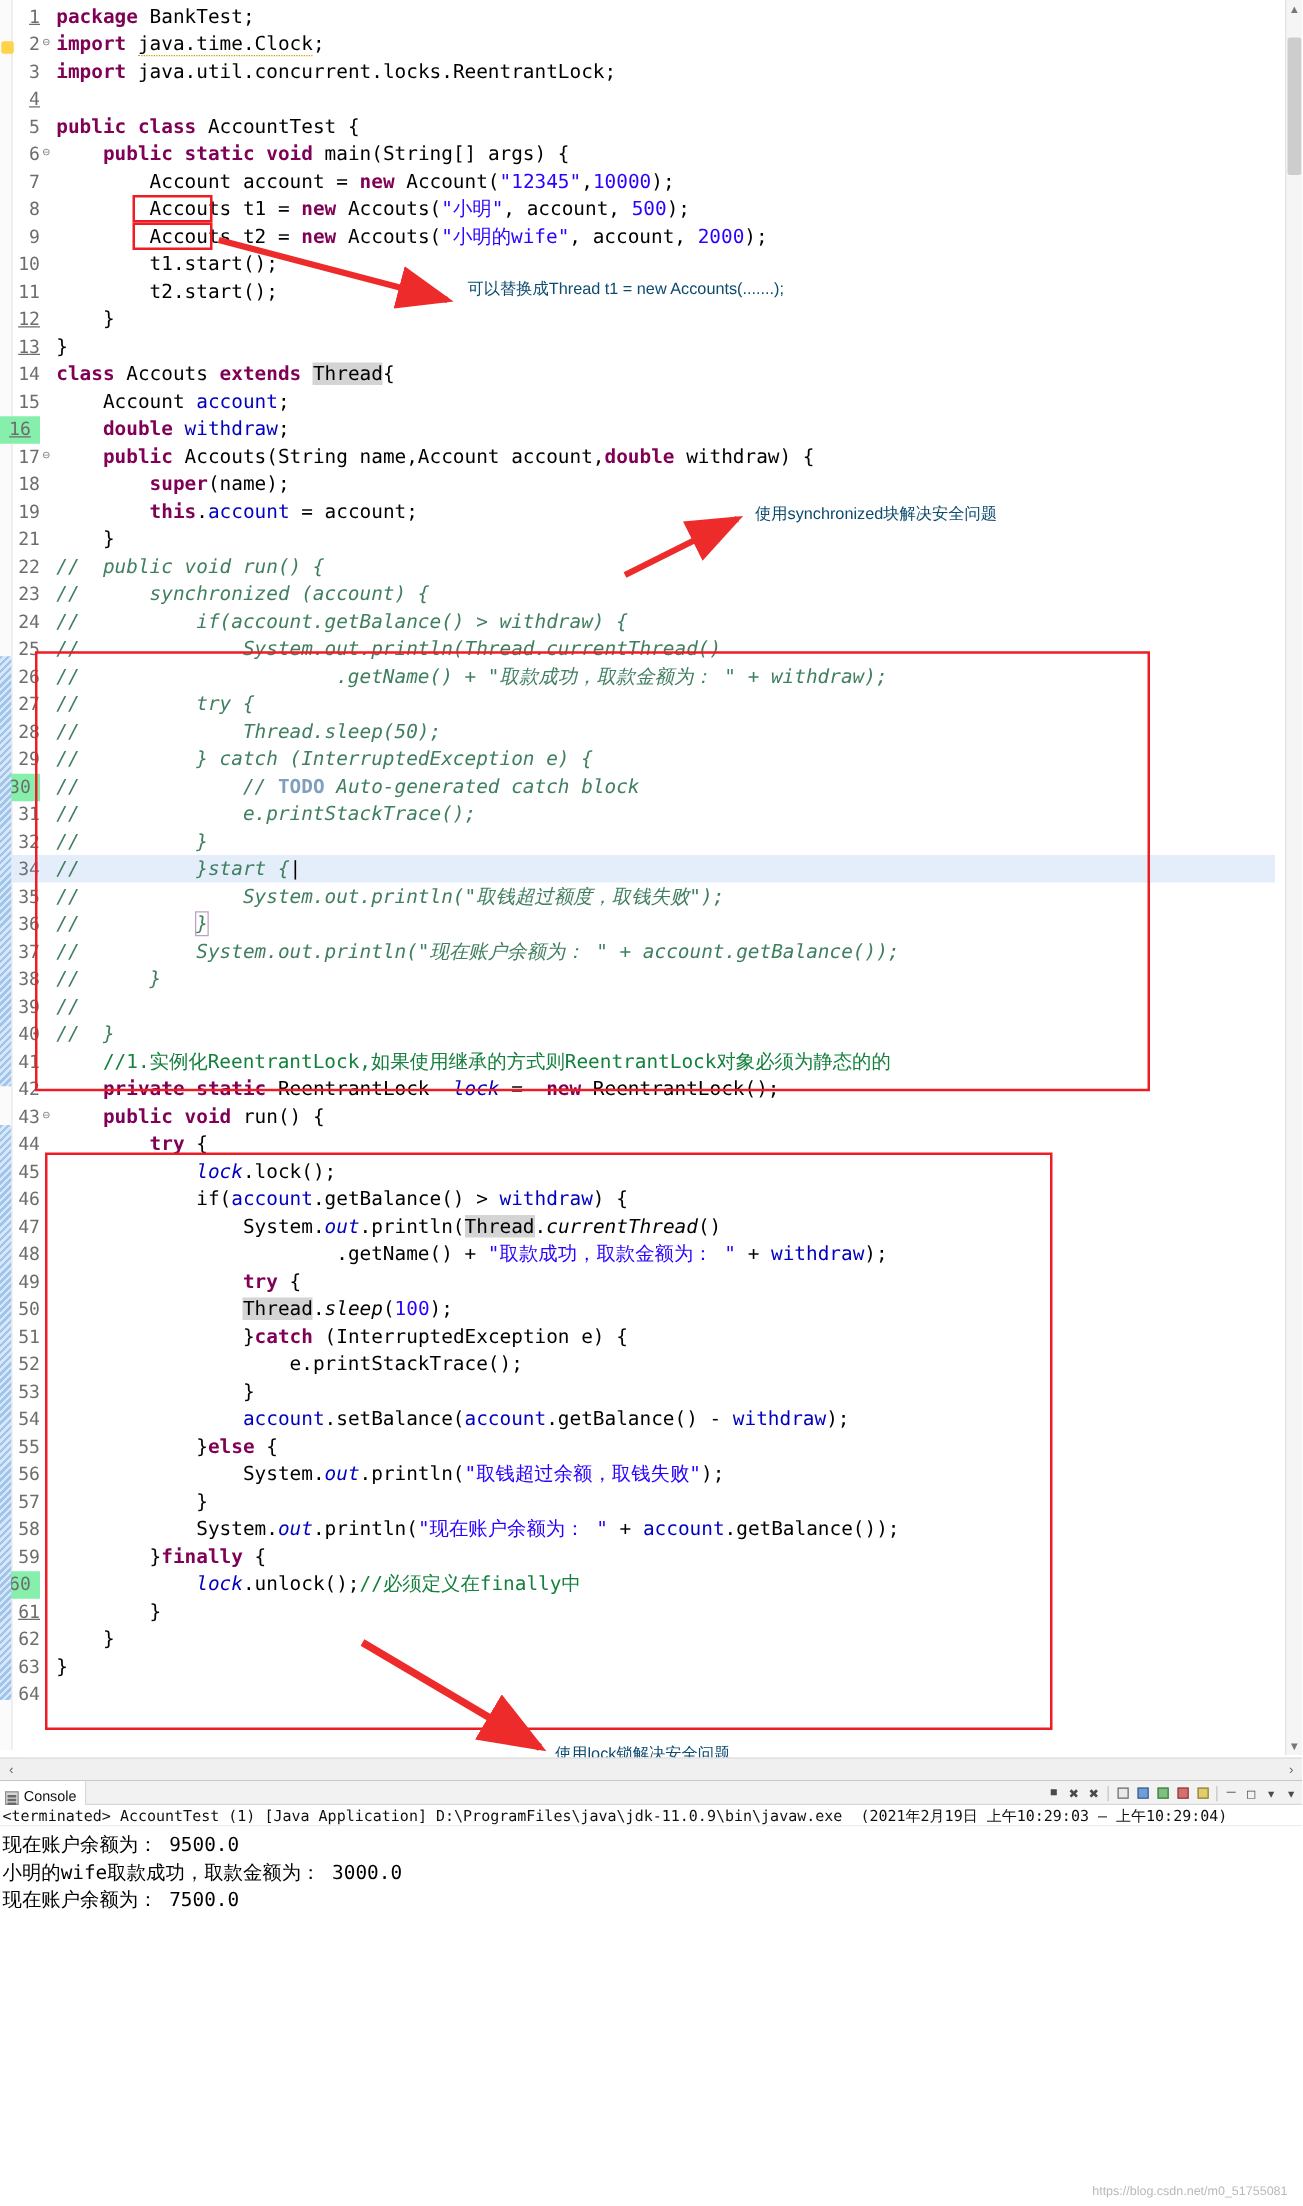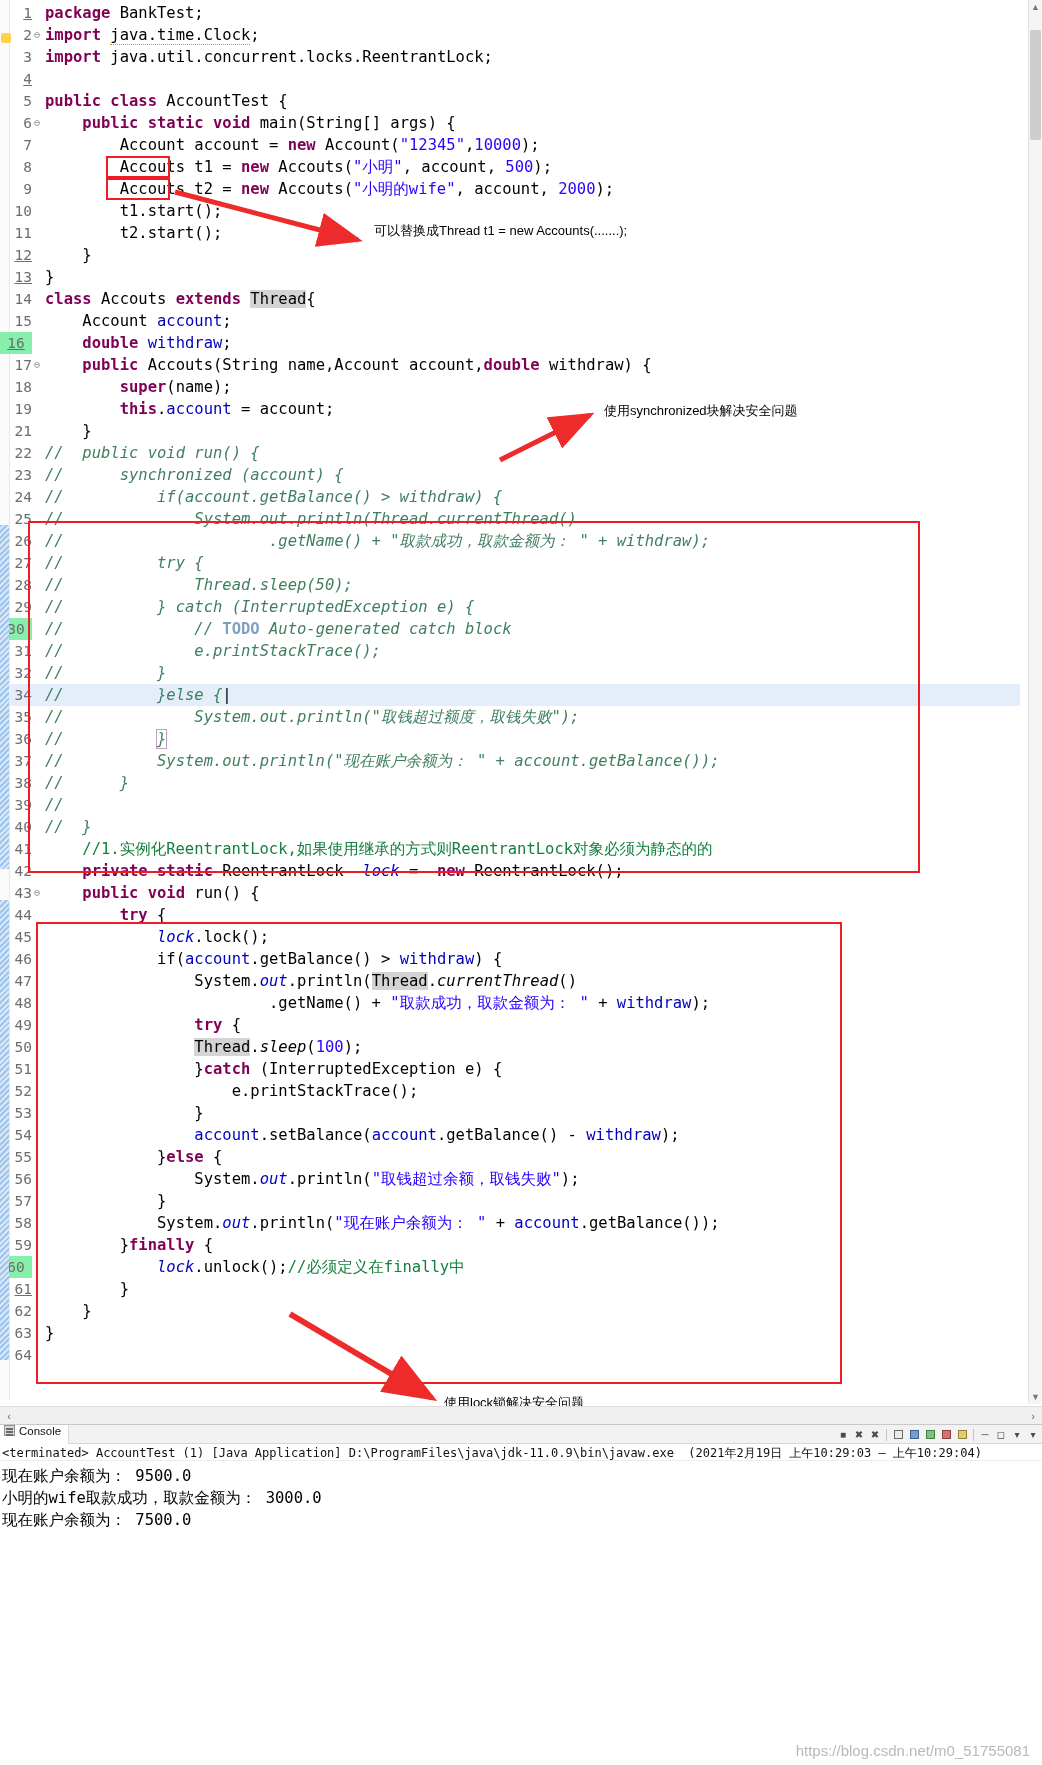--- a/index.html
+++ b/index.html
@@ -82,21 +82,21 @@
   .und  { border-bottom: 1px dotted #c8a000; }
 
   
   .redbox {
     position: absolute;
     border: 2px solid #ee1c25;
     pointer-events: none;
   }
   .annot {
     position: absolute;
-    color: #000000;
+    color: #0c4a6e;
     font-size: 13px;
     font-family: "Liberation Sans", sans-serif;
     white-space: nowrap;
   }
   svg.arrow { position: absolute; overflow: visible; pointer-events: none; }
 
   
   .hscroll {
     position: absolute; left: 0; bottom: 0;
     width: 1042px; height: 18px;
@@ -136,21 +136,21 @@
     border-top: 1px solid #c8c8c8;
   }
   .console-tabbar {
     position: relative;
     height: 19px;
     background: #f2f2f2;
     border-bottom: 1px solid #d7d7d7;
     display: flex; align-items: center;
   }
   .console-tab {
-    display: flex; align-items: flex-start; gap: 4px;
+    display: flex; align-items: flex-end; gap: 4px;
     height: 19px; padding: 0 7px 0 4px;
     background: #ffffff;
     border-right: 1px solid #d7d7d7;
     font-size: 11.5px; color: #111;
   }
   .console-tab .tabicon {
     width: 11px; height: 11px;
     background: #d8d8d8;
     border: 1px solid #8f8f8f;
     display: inline-block;
@@ -193,21 +193,21 @@
   .console-out .cline {
     font-family: "DejaVu Sans Mono", "Liberation Mono", monospace;
     font-size: 15.5px;
     line-height: 22px;
     color: #000;
     white-space: pre;
   }
   .watermark {
     position: absolute;
     right: 12px; bottom: 6px;
-    font-size: 15px;
+    font-size: 10px;
     color: #b9b9b9;
     font-family: "Liberation Sans", sans-serif;
   }
   .warn-marker {
     position: absolute;
     width: 10px; height: 10px;
     left: 1px;
     background: #ffd24a;
     border-radius: 2px;
   }
@@ -249,21 +249,21 @@
         <div class="line"><span class="lnum">23</span><span class="fold"></span><span class="codetext"><span class="cmt">//      synchronized (account) {</span></span></div>
         <div class="line"><span class="lnum">24</span><span class="fold"></span><span class="codetext"><span class="cmt">//          if(account.getBalance() &gt; withdraw) {</span></span></div>
         <div class="line"><span class="lnum">25</span><span class="fold"></span><span class="codetext"><span class="cmt">//              System.out.println(Thread.currentThread()</span></span></div>
         <div class="line"><span class="lnum">26</span><span class="fold"></span><span class="codetext"><span class="cmt">//                      .getName() + "取款成功，取款金额为： " + withdraw);</span></span></div>
         <div class="line"><span class="lnum">27</span><span class="fold"></span><span class="codetext"><span class="cmt">//          try {</span></span></div>
         <div class="line"><span class="lnum">28</span><span class="fold"></span><span class="codetext"><span class="cmt">//              Thread.sleep(50);</span></span></div>
         <div class="line"><span class="lnum">29</span><span class="fold"></span><span class="codetext"><span class="cmt">//          } catch (InterruptedException e) {</span></span></div>
         <div class="line"><span class="lnum pinkbg">30</span><span class="fold"></span><span class="codetext"><span class="cmt">//              // </span><span class="todo">TODO</span><span class="cmt"> Auto-generated catch block</span></span></div>
         <div class="line"><span class="lnum">31</span><span class="fold"></span><span class="codetext"><span class="cmt">//              e.printStackTrace();</span></span></div>
         <div class="line"><span class="lnum">32</span><span class="fold"></span><span class="codetext"><span class="cmt">//          }</span></span></div>
-        <div class="line hl"><span class="lnum">34</span><span class="fold"></span><span class="codetext"><span class="cmt">//          }else {</span><span class="caret">|</span></span></div>
+        <div class="line hl"><span class="lnum">34</span><span class="fold"></span><span class="codetext"><span class="cmt">//          }start {</span><span class="caret">|</span></span></div>
         <div class="line"><span class="lnum">35</span><span class="fold"></span><span class="codetext"><span class="cmt">//              System.out.println("取钱超过额度，取钱失败");</span></span></div>
         <div class="line"><span class="lnum">36</span><span class="fold"></span><span class="codetext"><span class="cmt">//          </span><span class="cmt brbox">}</span></span></div>
         <div class="line"><span class="lnum">37</span><span class="fold"></span><span class="codetext"><span class="cmt">//          System.out.println("现在账户余额为： " + account.getBalance());</span></span></div>
         <div class="line"><span class="lnum">38</span><span class="fold"></span><span class="codetext"><span class="cmt">//      }</span></span></div>
         <div class="line"><span class="lnum">39</span><span class="fold"></span><span class="codetext"><span class="cmt">//</span></span></div>
         <div class="line"><span class="lnum">40</span><span class="fold"></span><span class="codetext"><span class="cmt">//  }</span></span></div>
         <div class="line"><span class="lnum">41</span><span class="fold"></span><span class="codetext">    <span class="cmt-nonital">//1.实例化ReentrantLock,如果使用继承的方式则ReentrantLock对象必须为静态的的</span></span></div>
         <div class="line"><span class="lnum">42</span><span class="fold"></span><span class="codetext">    <span class="kw">private static</span><span class="plain"> ReentrantLock  </span><span class="staticf">lock</span><span class="plain"> =  </span><span class="kw">new</span><span class="plain"> ReentrantLock();</span></span></div>
         <div class="line"><span class="lnum">43</span><span class="fold">⊖</span><span class="codetext">    <span class="kw">public void</span><span class="plain"> run() {</span></span></div>
         <div class="line"><span class="lnum">44</span><span class="fold"></span><span class="codetext">        <span class="kw">try</span><span class="plain"> {</span></span></div>

